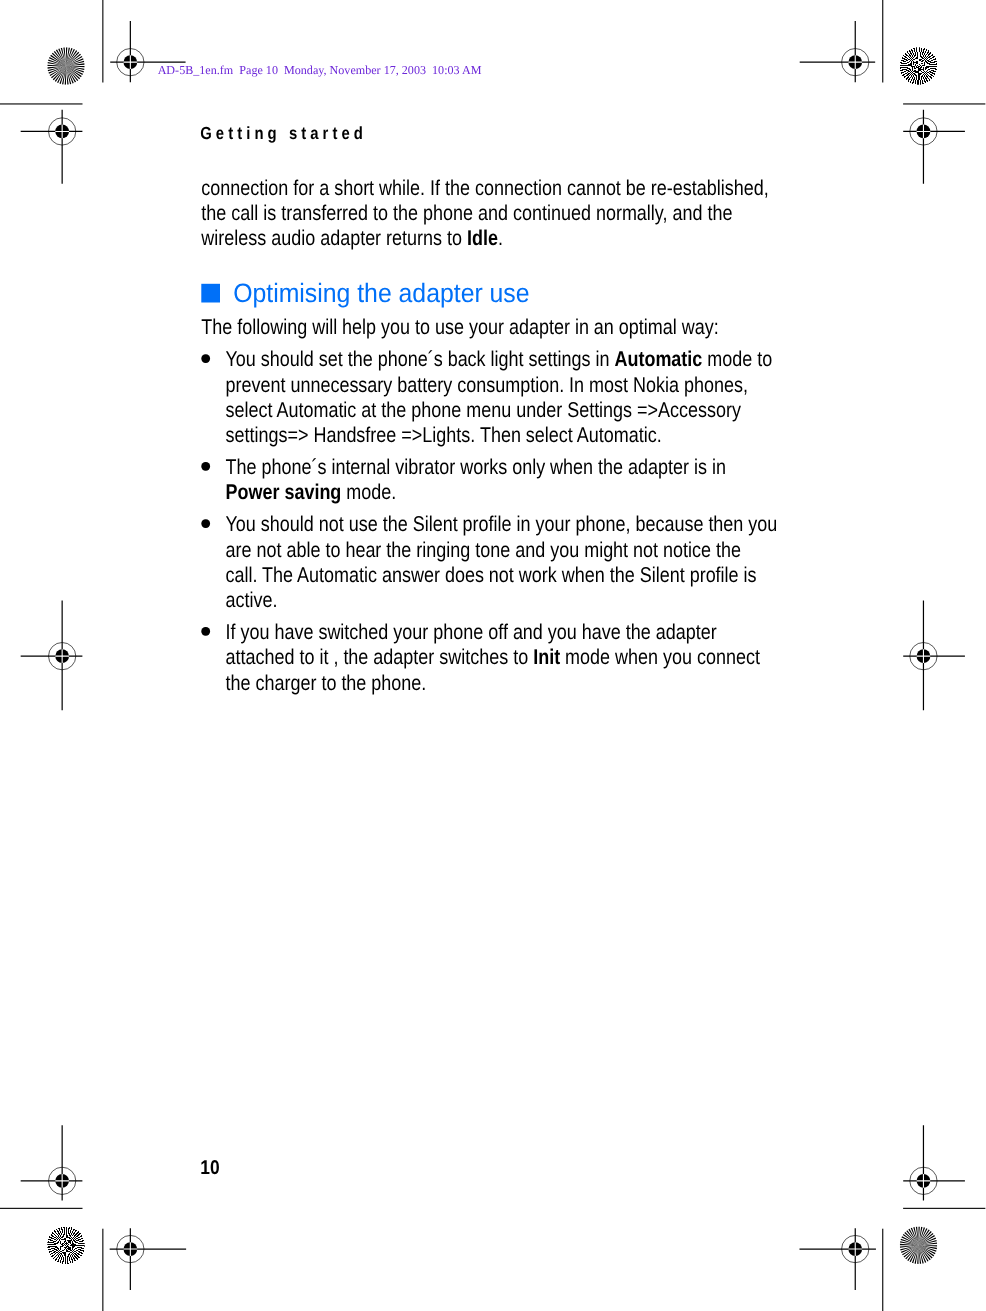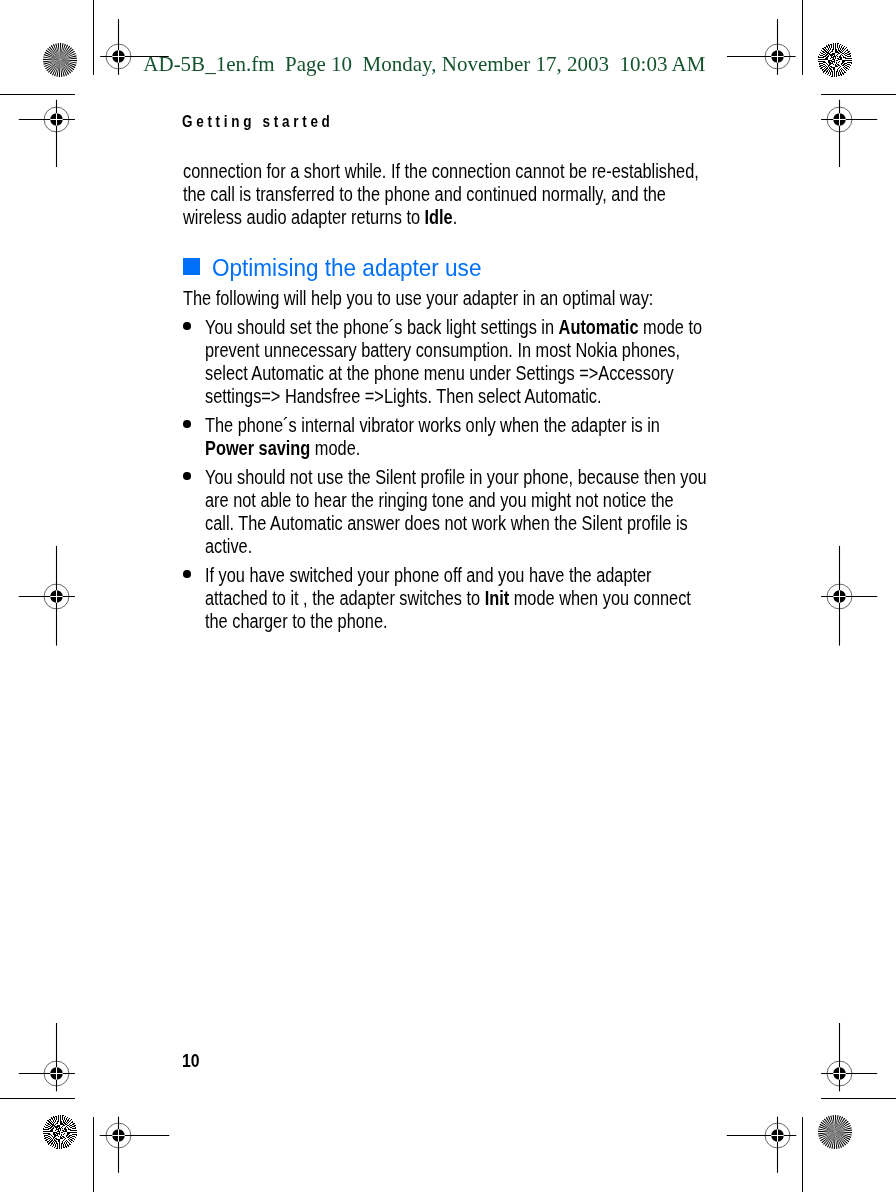--- a/index.html
+++ b/index.html
@@ -8,22 +8,22 @@
        font-family:"Liberation Sans",sans-serif;}
   #page{position:absolute;left:0;top:0;width:896px;height:1192px;background:#fff;overflow:hidden;}
 
   
   .cropline{position:absolute;background:#000;}
   .regmark{position:absolute;}
   .startarget{position:absolute;}
 
   
   #slug{position:absolute;left:143.3px;top:56.3px;
-        font-family:"Liberation Serif",serif;font-size:21px;line-height:16px;transform:translateZ(0);
-        color:#14532d;white-space:pre;}
+        font-family:"Liberation Serif",serif;font-size:11px;line-height:16px;transform:translateZ(0);
+        color:#6d28d9;white-space:pre;}
 
   
   #runhead{position:absolute;left:182.3px;top:113.6px;
            font-family:"Liberation Sans",sans-serif;font-weight:bold;
            font-size:15.9px;line-height:16px;letter-spacing:4.352px;color:#000;white-space:pre;
            transform:scaleX(0.85) translateZ(0);transform-origin:0 0;}
 
   
   #col{position:absolute;left:0;top:0;width:896px;height:1192px;color:#000;}
 

